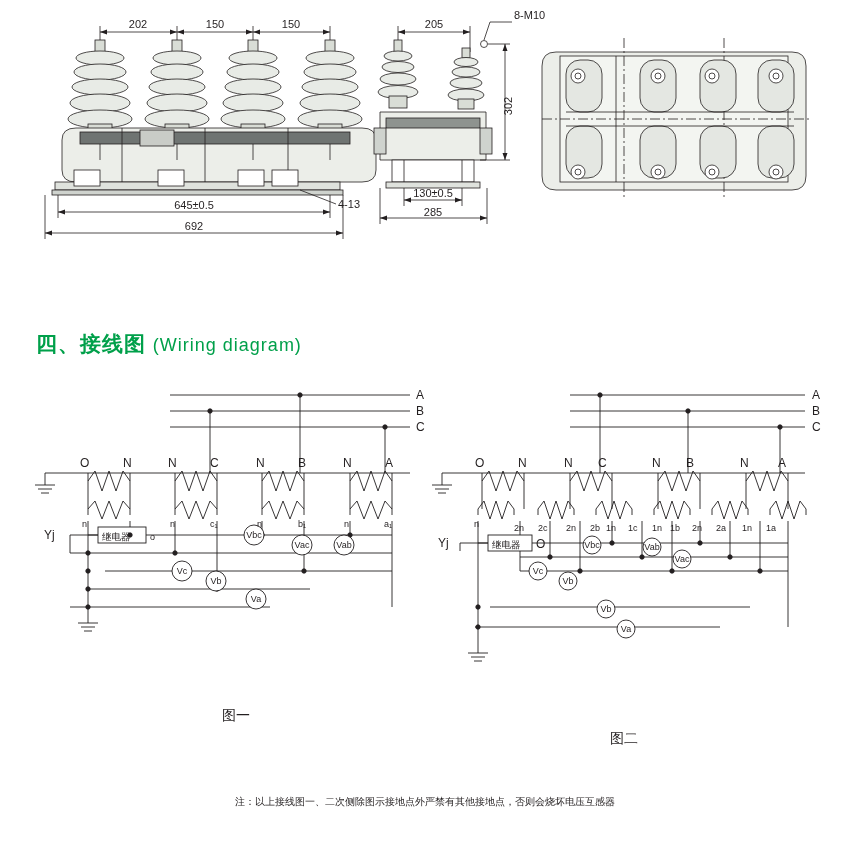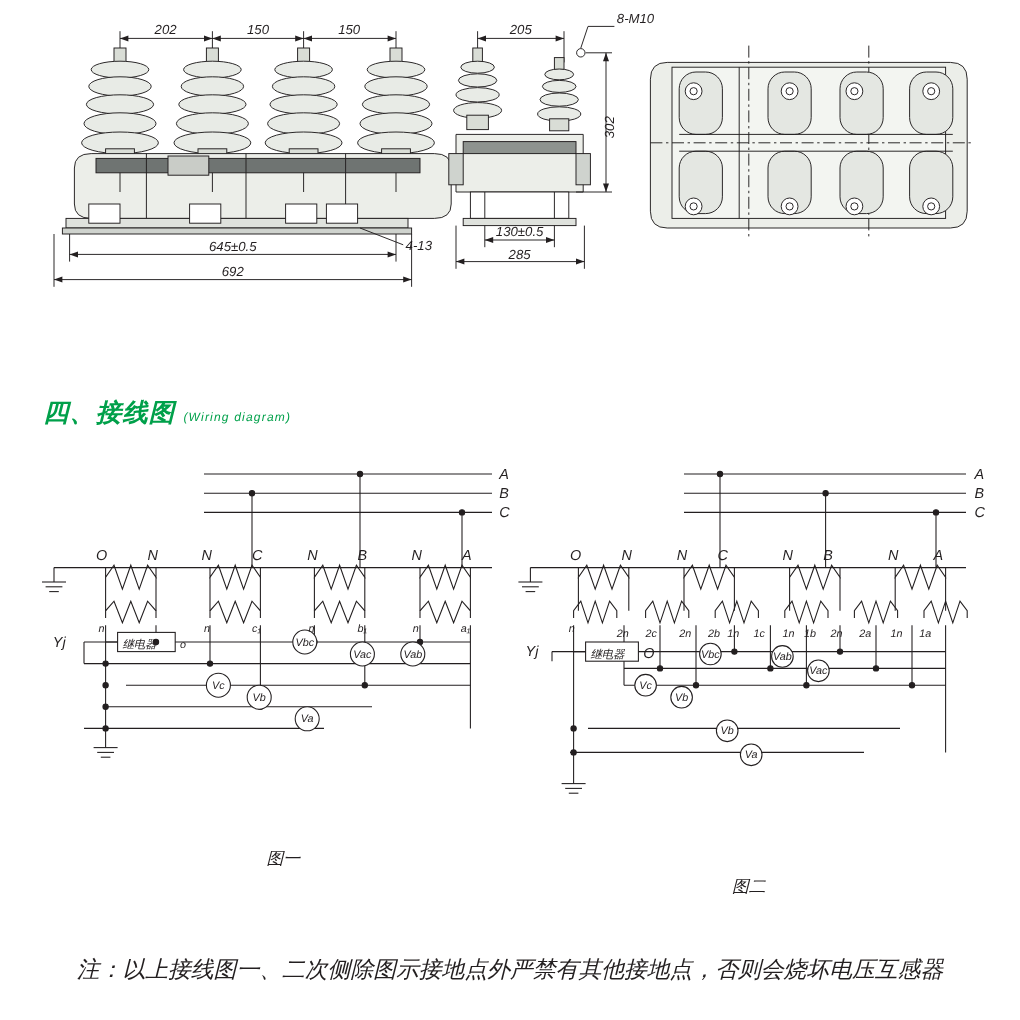--- a/index.html
+++ b/index.html
@@ -1,21 +1,21 @@
 <!DOCTYPE html>
 <html><head>
 <meta charset="utf-8">
 <style>
   html,body{margin:0;padding:0;}
   body{width:850px;height:850px;background:#ffffff;font-family:"Liberation Sans",sans-serif;position:relative;overflow:hidden;}
-  .stage{position:relative;width:850px;height:714px;font-style:italic;}
+  .stage{position:relative;width:850px;height:714px;}
   svg{display:block;}
   .sect-title{position:absolute;left:36px;top:330px;font-size:21px;font-weight:bold;color:#00a04a;letter-spacing:1px;}
-  .sect-title .en{font-size:10px;font-weight:normal;color:#00a04a;}
-  .note{position:absolute;left:0;right:0;top:795px;text-align:center;font-size:19px;color:#231f20;}
+  .sect-title .en{font-size:18px;font-weight:normal;color:#00a04a;}
+  .note{position:absolute;left:0;right:0;top:795px;text-align:center;font-size:10px;color:#231f20;}
   .figlabel{position:absolute;font-size:14px;color:#231f20;}
   .fig1{left:222px;top:707px;text-align:right;}
   .fig2{left:610px;top:707px;margin-top:23px;}
   .dimtxt{font-size:11px;fill:#231f20;font-family:"Liberation Sans",sans-serif;}
   .lbl{font-size:12px;fill:#231f20;font-family:"Liberation Sans",sans-serif;}
   .lblsm{font-size:9px;fill:#231f20;font-family:"Liberation Sans",sans-serif;}
   .lblcn{font-size:9.5px;fill:#231f20;font-family:"Liberation Sans",sans-serif;}
 </style>
 </head>
 <body>

